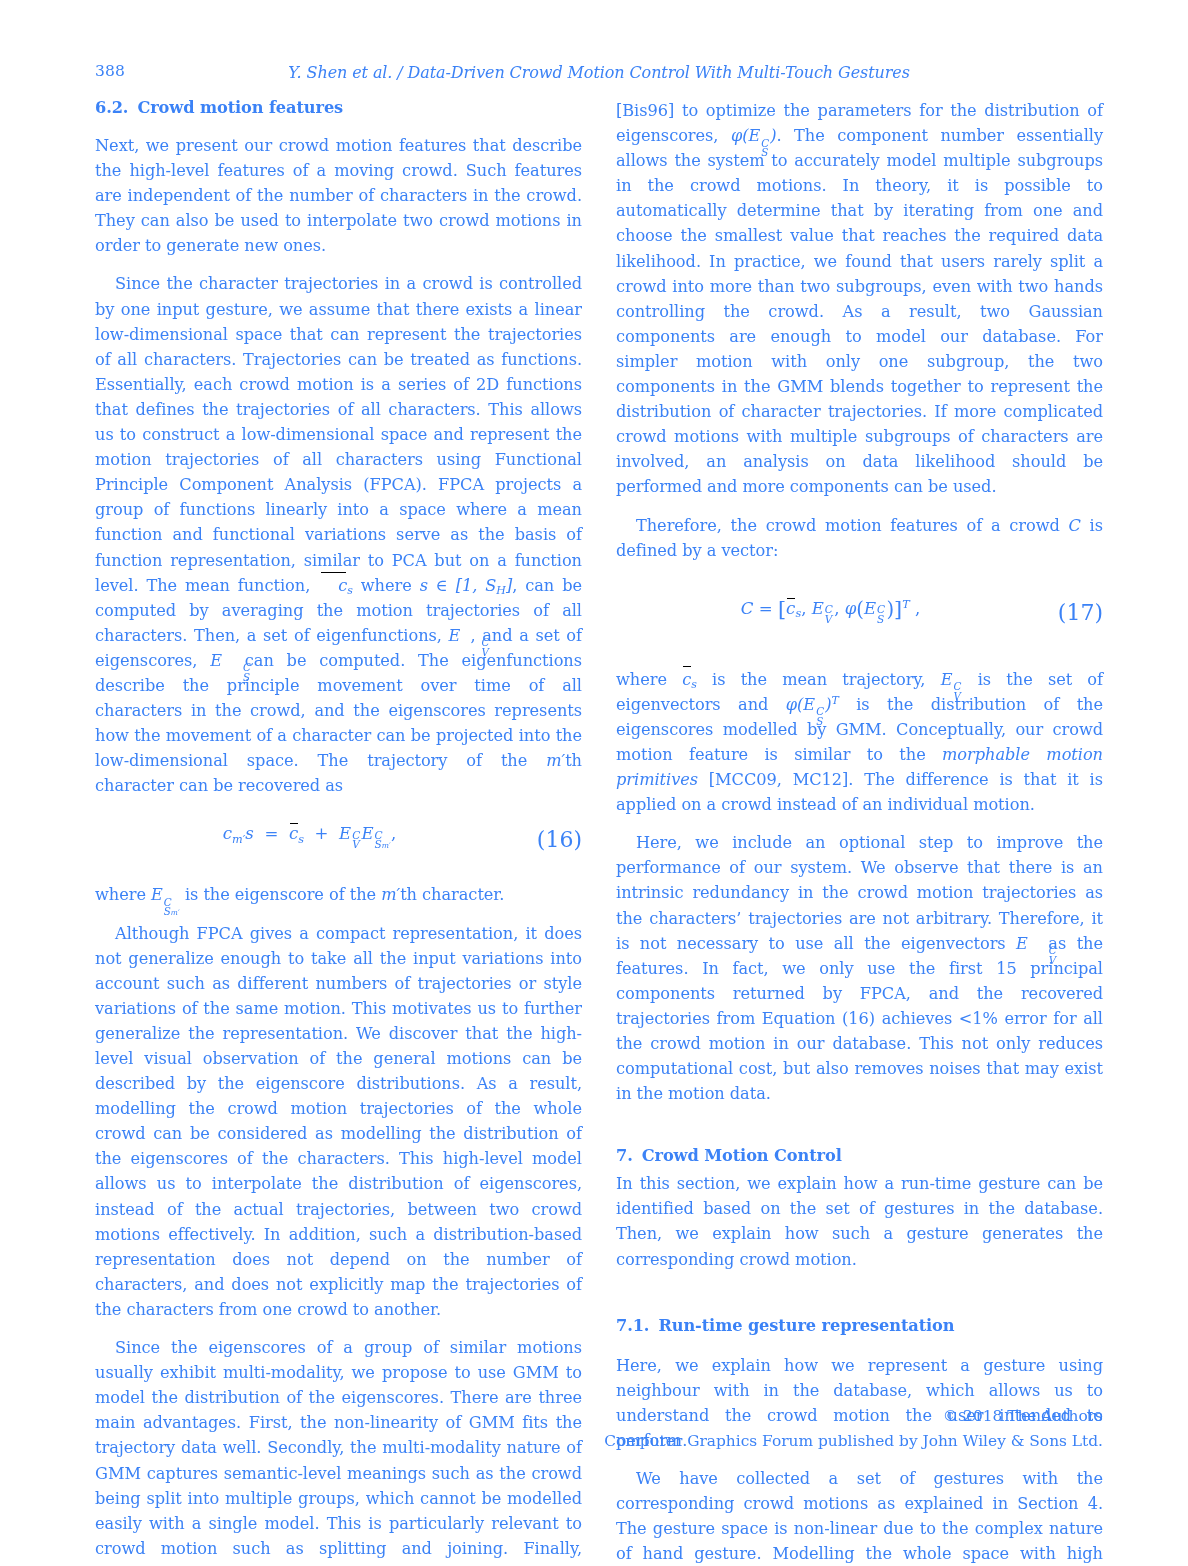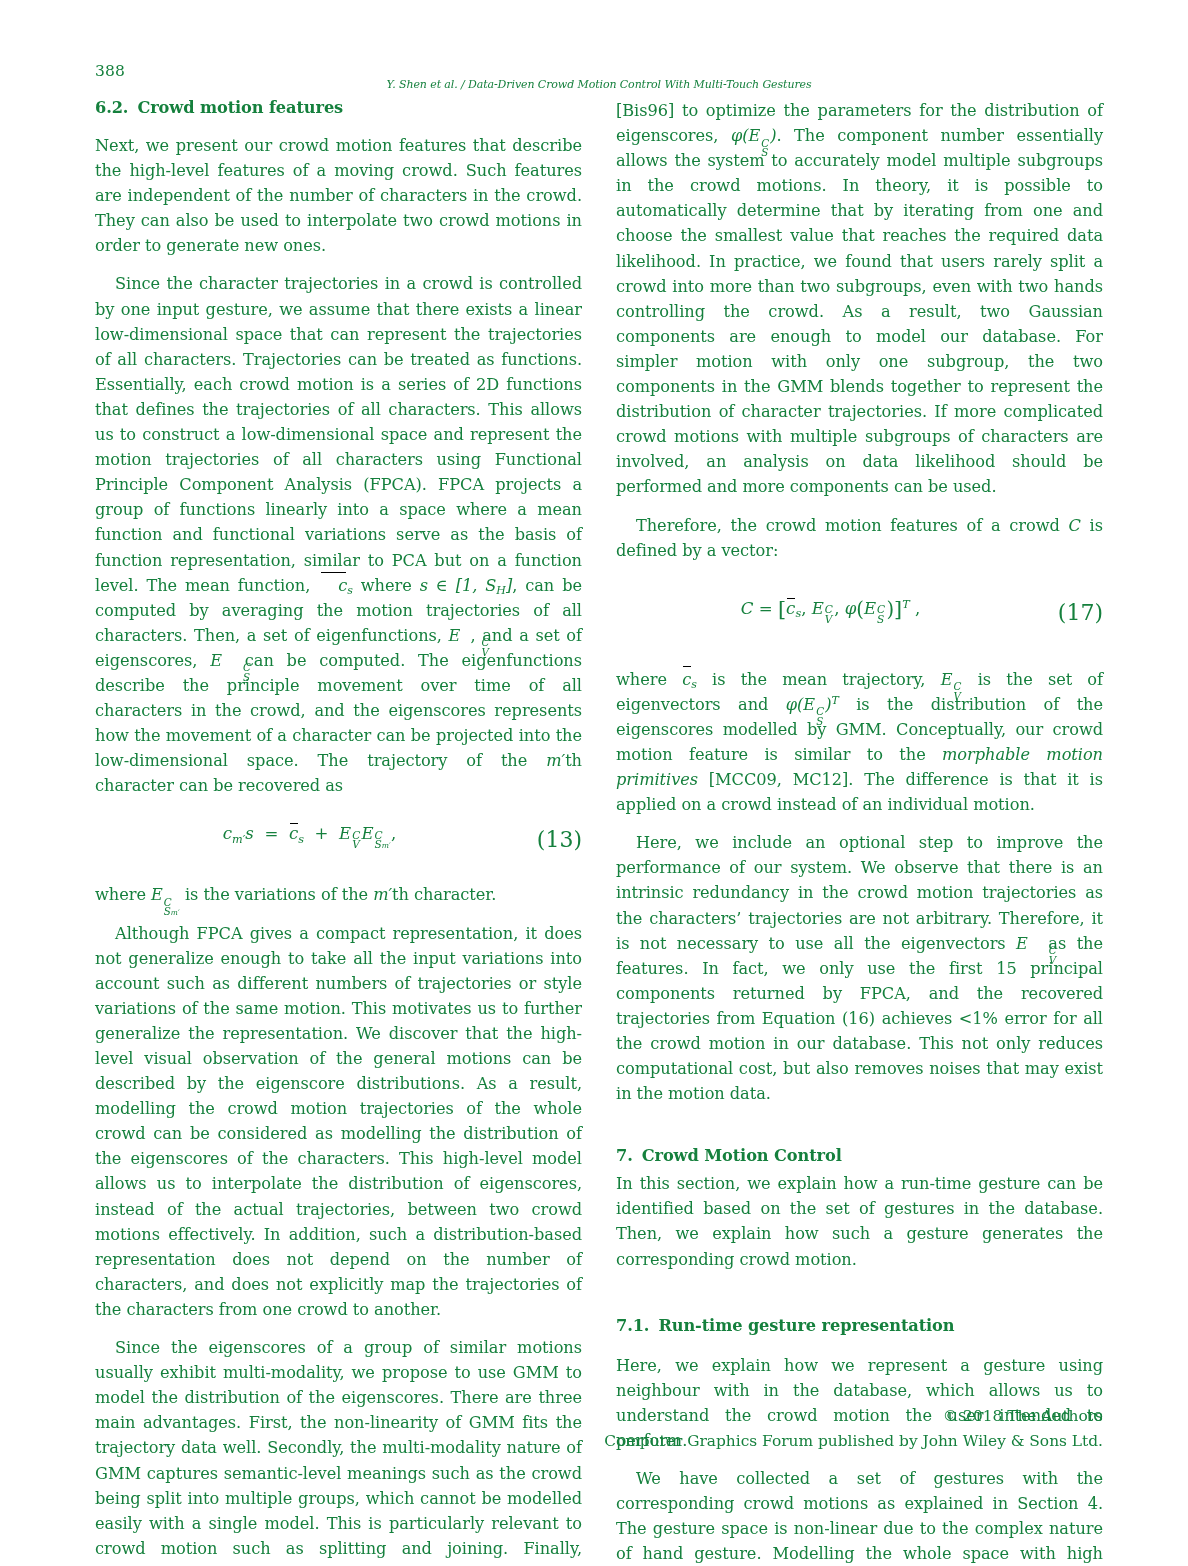--- a/index.html
+++ b/index.html
@@ -6,21 +6,21 @@
     margin: 0;
     padding: 0;
     background: #ffffff;
   }
   .page {
     position: relative;
     width: 1188px;
     height: 1566px;
     background: #ffffff;
     font-family: "DejaVu Serif", "Liberation Serif", serif;
-    color: #15803d;
+    color: #3b82f6;
     overflow: hidden;
     text-decoration: underline;
   }
 
   
   .running-head {
     position: absolute;
     top: 62px;
     left: 95px;
     width: 1008px;
@@ -31,24 +31,24 @@
     left: 0;
     top: 0;
     font-family: "DejaVu Serif", "Liberation Serif", serif;
     font-size: 15.5px;
     letter-spacing: 0.2px;
   }
   .head-title {
     position: absolute;
     left: 0;
     right: 0;
-    top: 16px;
+    top: 1px;
     text-align: center;
     font-style: italic;
-    font-size: 11px;
+    font-size: 16px;
     letter-spacing: -0.1px;
   }
 
   
   .columns {
     position: absolute;
     top: 98px;
     left: 95px;
     width: 1008px;
     display: flex;
@@ -204,24 +204,24 @@
       <p class="para"><span>Since the character trajectories in a crowd is controlled by one input gesture, we assume that there exists a linear low-dimensional space that can represent the trajectories of all characters. Trajectories can be treated as functions. Essentially, each crowd motion is a series of 2D functions that defines the trajectories of all characters. This allows us to construct a low-dimensional space and represent the motion trajectories of all characters using Functional Principle Component Analysis (FPCA). FPCA projects a group of functions linearly into a space where a mean function and functional variations serve as the basis of function representation, similar to PCA but on a function level. The mean function, </span><span class="mi bar">c</span><span class="msub">s</span><span> where </span><span class="mi"><span>s ∈ [1, S</span><span class="msub">H</span><span>]</span></span><span>, can be computed by averaging the motion trajectories of all characters. Then, a set of eigenfunctions, </span><span class="mi">E<span class="stack"><span class="sup">C</span><span class="sub">V</span></span><span class="spacer-sub"></span></span><span>, and a set of eigenscores, </span><span class="mi">E<span class="stack"><span class="sup">C</span><span class="sub">S</span></span><span class="spacer-sub"></span></span><span> can be computed. The eigenfunctions describe the principle movement over time of all characters in the crowd, and the eigenscores represents how the movement of a character can be projected into the low-dimensional space. The trajectory of the </span><span class="mi"><span>m</span>′</span><span>th character can be recovered as</span></p>
 
       <div class="equation">
         <div class="eq-body">
           <span class="mi">c</span><span class="msub">m′</span><span class="mi">s</span>
           &nbsp;<span class="mupr">=</span>&nbsp;
           <span class="mi bar">c</span><span class="msub">s</span>
           &nbsp;<span class="mupr">+</span>&nbsp;
           <span class="mi">E<span class="stack"><span class="sup">C</span><span class="sub">V</span></span><span class="spacer-sub"></span></span><span class="mi">E<span class="stack"><span class="sup">C</span><span class="sub">S<span class="tiny">m′</span></span></span><span class="spacer-sub-wide"></span></span><span class="mupr">,</span>
         </div>
-        <div class="eq-num">(13)</div>
+        <div class="eq-num">(16)</div>
       </div>
 
-      <p class="para noindent"><span>where </span><span class="mi">E<span class="stack"><span class="sup">C</span><span class="sub">S<span class="tiny">m′</span></span></span><span class="spacer-sub-wide"></span></span><span> is the variations of the </span><span class="mi"><span>m</span>′</span><span>th character.</span></p>
+      <p class="para noindent"><span>where </span><span class="mi">E<span class="stack"><span class="sup">C</span><span class="sub">S<span class="tiny">m′</span></span></span><span class="spacer-sub-wide"></span></span><span> is the eigenscore of the </span><span class="mi"><span>m</span>′</span><span>th character.</span></p>
 
       <p class="para gap-before" style="text-indent:20px">Although FPCA gives a compact representation, it does not generalize enough to take all the input variations into account such as different numbers of trajectories or style variations of the same motion. This motivates us to further generalize the representation. We discover that the high-level visual observation of the general motions can be described by the eigenscore distributions. As a result, modelling the crowd motion trajectories of the whole crowd can be considered as modelling the distribution of the eigenscores of the characters. This high-level model allows us to interpolate the distribution of eigenscores, instead of the actual trajectories, between two crowd motions effectively. In addition, such a distribution-based representation does not depend on the number of characters, and does not explicitly map the trajectories of the characters from one crowd to another.</p>
 
       <p class="para">Since the eigenscores of a group of similar motions usually exhibit multi-modality, we propose to use GMM to model the distribution of the eigenscores. There are three main advantages. First, the non-linearity of GMM fits the trajectory data well. Secondly, the multi-modality nature of GMM captures semantic-level meanings such as the crowd being split into multiple groups, which cannot be modelled easily with a single model. This is particularly relevant to crowd motion such as splitting and joining. Finally, multiple GMMs can be easily interpolated and the interpolation has visual as well as semantic meanings, which is important to generate new crowd motions.</p>
 
     </div>
 
     <div class="col">
 
       <p class="para noindent"><span>[Bis96] to optimize the parameters for the distribution of eigenscores, </span><span class="mi">φ(E<span class="stack"><span class="sup">C</span><span class="sub">S</span></span><span class="spacer-sub"></span>)</span><span>. The component number essentially allows the system to accurately model multiple subgroups in the crowd motions. In theory, it is possible to automatically determine that by iterating from one and choose the smallest value that reaches the required data likelihood. In practice, we found that users rarely split a crowd into more than two subgroups, even with two hands controlling the crowd. As a result, two Gaussian components are enough to model our database. For simpler motion with only one subgroup, the two components in the GMM blends together to represent the distribution of character trajectories. If more complicated crowd motions with multiple subgroups of characters are involved, an analysis on data likelihood should be performed and more components can be used.</span></p>

